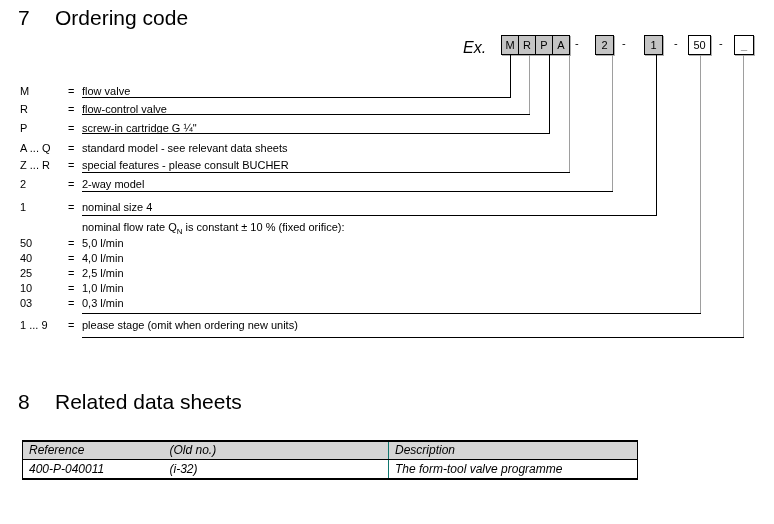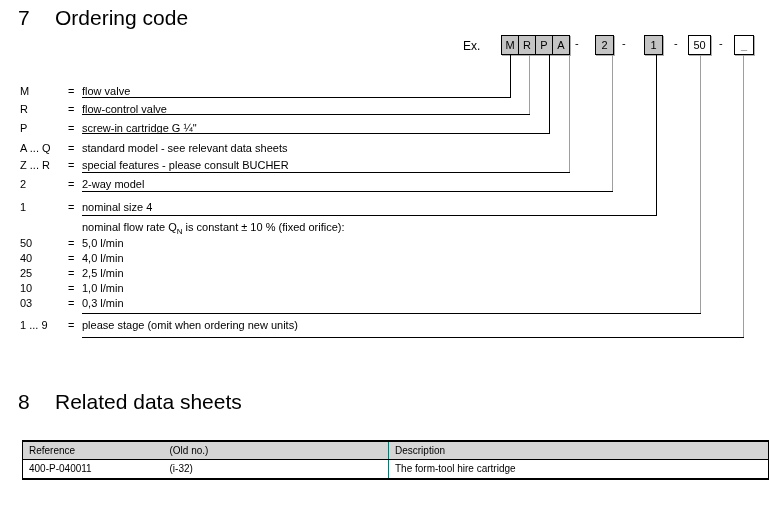--- a/index.html
+++ b/index.html
@@ -9,21 +9,21 @@
     font-family:"Liberation Sans", sans-serif; color:#111;
   }
   .page { position:relative; width:774px; height:524px; overflow:hidden; background:#fff; }
 
   
   .heading { position:absolute; font-size:21px; font-weight:normal; color:#000; white-space:nowrap; }
   .heading .hnum { position:absolute; left:18px; top:0; }
   .heading .htitle { position:absolute; left:55px; top:0; }
 
   
-  .exlabel { position:absolute; left:463px; top:39px; font-size:12px; color:#000; }
+  .exlabel { position:absolute; left:463px; top:39px; font-size:16px; color:#000;font-style:italic; }
   .cbox {
     position:absolute; top:35px; height:20px; border:1px solid #000;
     background:#fff; font-size:11px; line-height:18px; text-align:center;
     color:#000; box-shadow:1px 1px 0 #b0b0b0;
   }
   .cbox.gray { background:#c4c4c4; }
   .cbox.blank { color:#8a8a8a; }
   .dash { position:absolute; top:37px; font-size:11px; color:#000; }
 
   
@@ -34,25 +34,25 @@
 
   
   .orow { position:absolute; left:0; height:14px; font-size:11px; color:#000; white-space:nowrap; }
   .orow .code { position:absolute; left:20px; }
   .orow .eq   { position:absolute; left:68px; }
   .orow .desc { position:absolute; left:82px; }
   .orow sub { font-size:8px; line-height:0; }
 
   
   table.ds {
-    position:absolute; left:22px; top:440px; width:747px;
+    position:absolute; left:22px; top:440px; width:616px;
     border-collapse:collapse; table-layout:fixed;
-    font-size:10px; color:#000;
+    font-size:12px; color:#000;
     border-top:2px solid #000; border-bottom:2px solid #000;
-    border-left:1px solid #000; border-right:1px solid #000;
+    border-left:1px solid #000; border-right:1px solid #000;font-style:italic;
   }
   table.ds th, table.ds td {
     font-weight:normal; text-align:left; padding:0 0 0 6px;
     overflow:hidden; white-space:nowrap;
   }
   table.ds thead tr { background:#d6d6d6; height:18px; }
   table.ds thead tr th { border-bottom:1px solid #000; }
   table.ds tbody tr { height:20px; }
   table.ds tbody tr.r1 td { border-bottom:1px solid #000; }
   table.ds .c3 { border-left:1px solid #0f766e; }
@@ -184,18 +184,18 @@
       <tr>
         <th>Reference</th>
         <th>(Old no.)</th>
         <th class="c3">Description</th>
       </tr>
     </thead>
     <tbody>
       <tr class="r1">
         <td>400-P-040011</td>
         <td>(i-32)</td>
-        <td class="c3">The form-tool hire cartridge</td>
+        <td class="c3">The form-tool valve programme</td>
       </tr>
     </tbody>
   </table>
 
 </div>
 
 </body></html>

